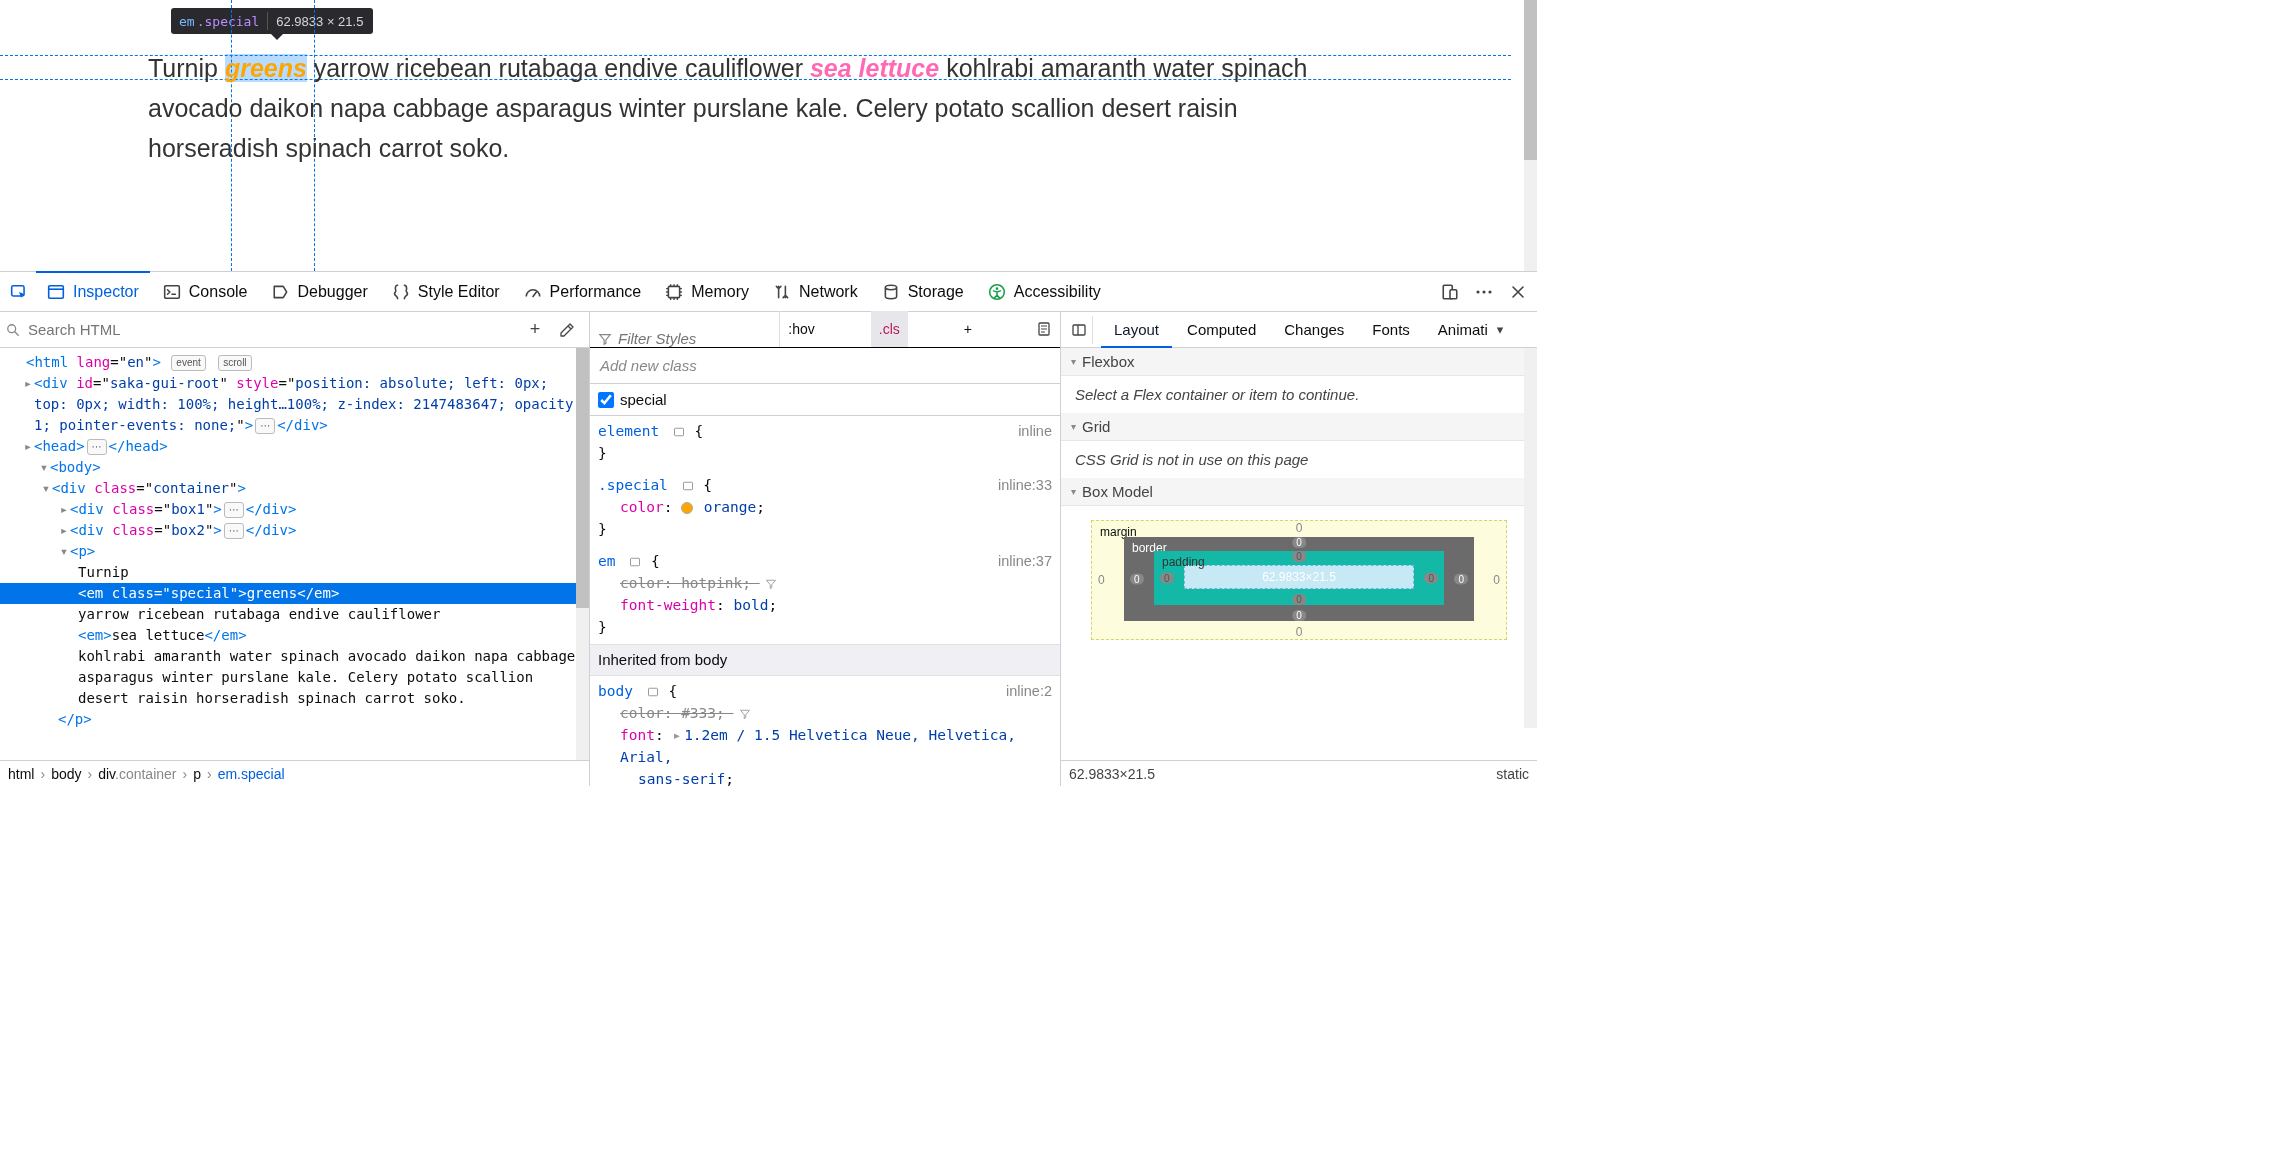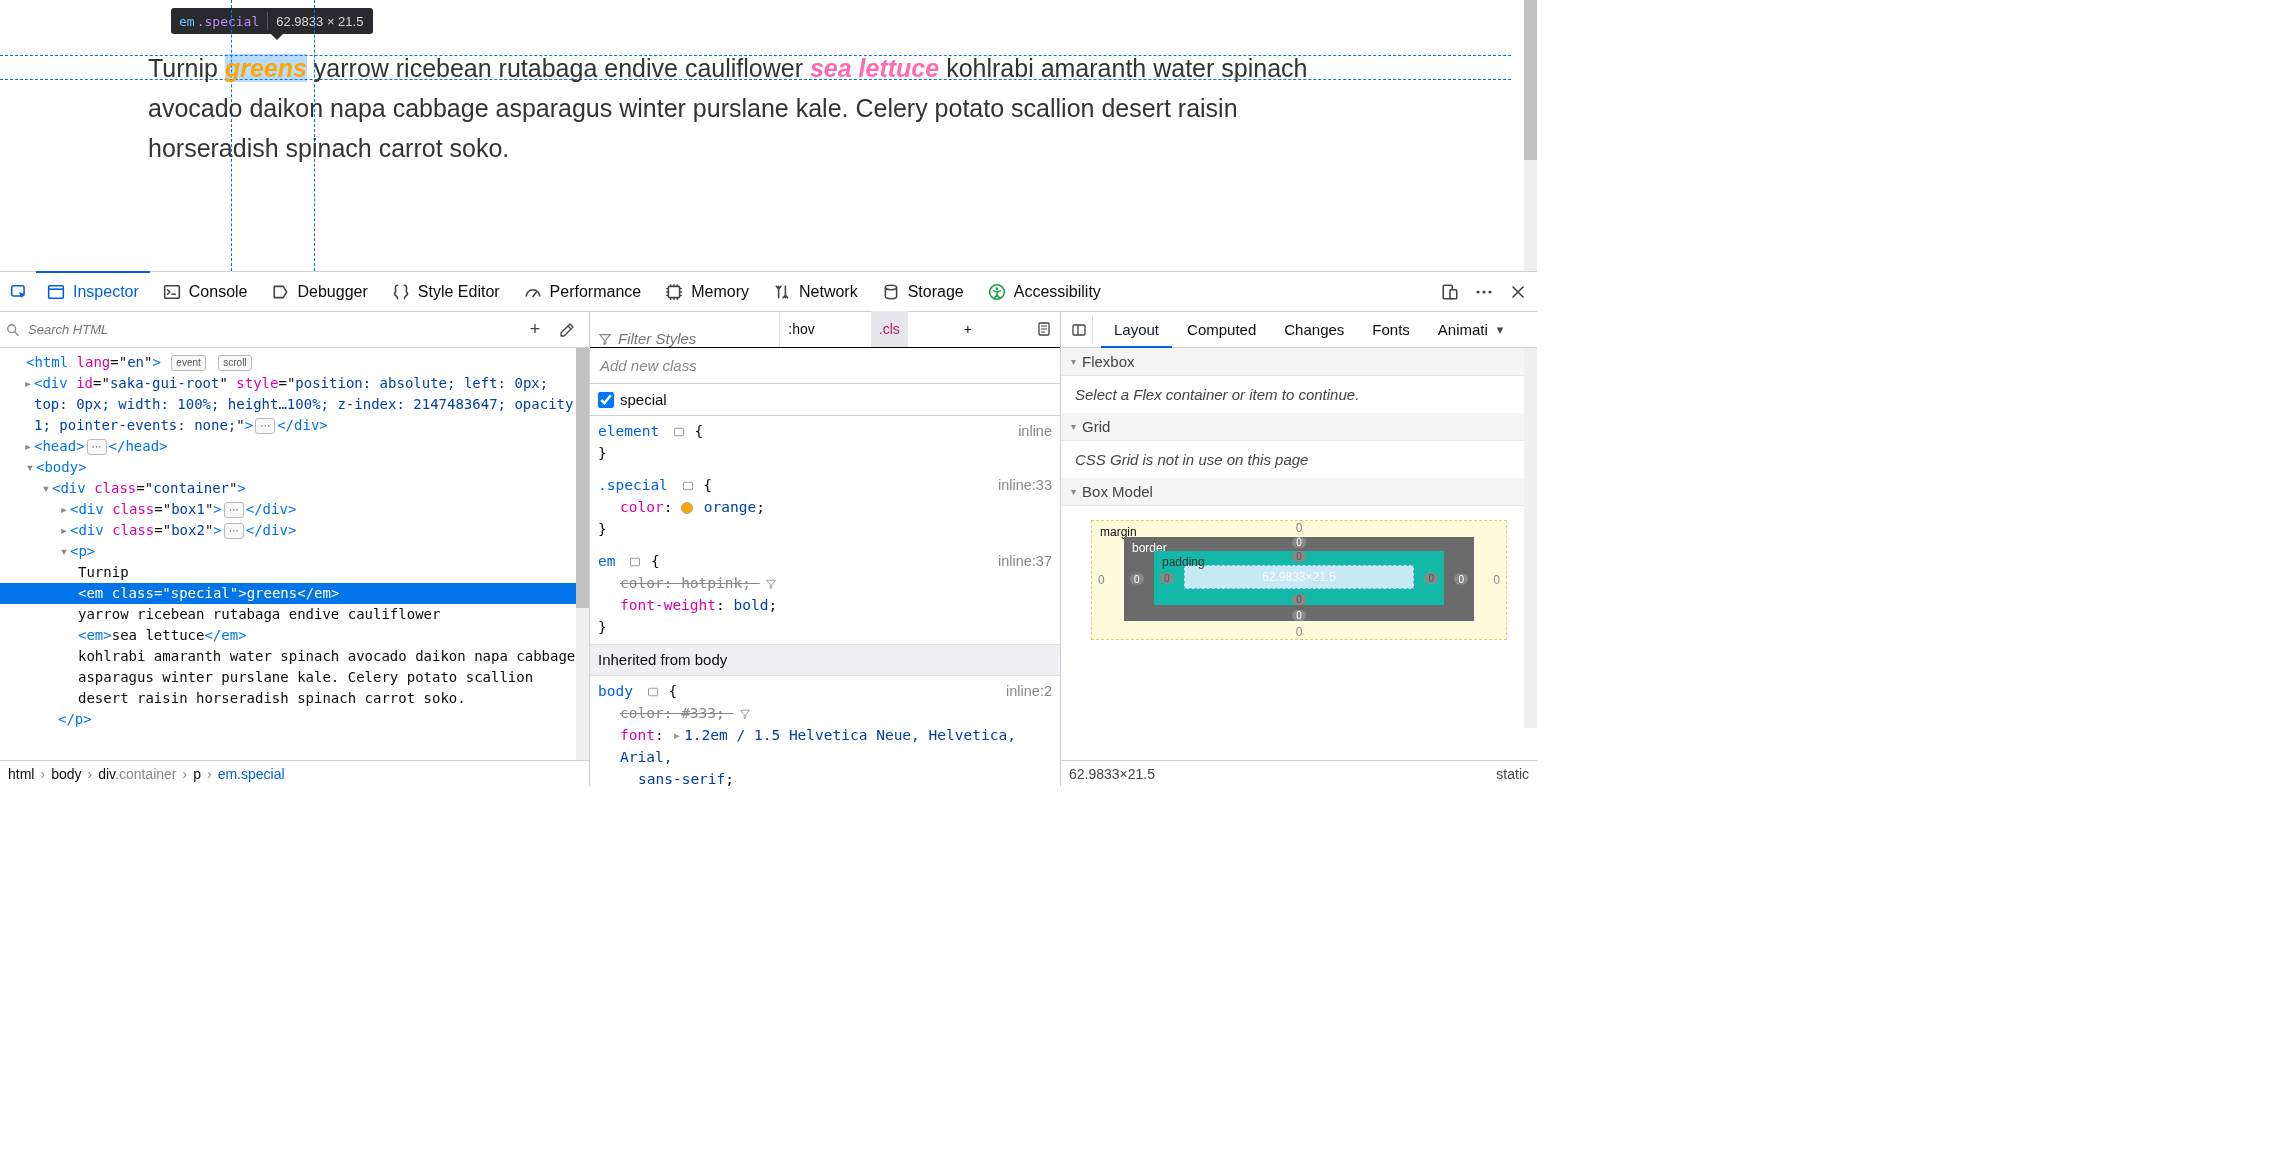--- a/index.html
+++ b/index.html
@@ -38,21 +38,21 @@
 .dt-tab.active { color: #0060df; border-top: 2px solid #0060df; margin-top: -1px; }
 .dt-tab .ico { width: 18px; height: 18px; display: flex; align-items: center; justify-content: center; }
 .dt-btn { width: 30px; height: 30px; display: flex; align-items: center; justify-content: center; cursor: pointer; border-radius: 2px; }
 .dt-btn.active { color: #0060df; }
 .dt-toolbar-right { margin-left: auto; display: flex; align-items: center; gap: 4px; }
 
 
 .dt-body { flex: 1; display: flex; min-height: 0; }
 .markup-pane { width: 590px; border-right: 1px solid #cfcfd8; display: flex; flex-direction: column; }
 .markup-search { height: 36px; display: flex; align-items: center; border-bottom: 1px solid #cfcfd8; padding: 0 6px; gap: 6px; }
-.markup-search input { flex: 1; border: none; outline: none; font-size: 13px; color: #ef4444; font-style: italic; }
+.markup-search input { flex: 1; border: none; outline: none; font-size: 15px; color: #ef4444; }
 .markup-search .si { width: 16px; color: #888; }
 .markup-tools { display: flex; gap: 4px; margin: 0 2px; }
 .markup-tools .t { width: 28px; height: 28px; display: flex; align-items: center; justify-content: center; cursor: pointer; color: #444; font-size: 18px; }
 
 .markup-tree { flex: 1; overflow: auto; font-family: 'Consolas', monospace; font-size: 14px; line-height: 21px; padding: 4px 0 0 0; position: relative; }
 .markup-tree .line { padding-left: 14px; white-space: nowrap; }
 .markup-tree .tw { display: inline-block; width: 12px; text-align: center; color: #888; cursor: pointer; }
 .mt-doctype { color: #888; font-style: italic; }
 .mt-tag { color: #0074e8; }
 .mt-attr { color: #dd00a9; }
@@ -280,21 +280,21 @@
                 </svg>
               </div>
         </div>
       </div>
       <div class="markup-tree">
         <div class="line"><span class="tw"></span><span class="mt-txt"><span class="mt-tag">&lt;html</span><span class="mt-attr"> lang</span>="<span class="mt-val">en</span>"<span class="mt-tag">&gt;</span></span> <span class="mt-badge">event</span> <span class="mt-badge">scroll</span></div>
         <div class="line" style="padding-left:22px"><span class="tw">▸</span><span><span class="mt-tag">&lt;div</span><span class="mt-attr"> id</span>="<span class="mt-val">saka-gui-root</span>"<span class="mt-attr"> style</span>="<span class="mt-val">position: absolute; left: 0px;</span></span></div>
         <div class="line" style="padding-left:34px"><span><span class="mt-val">top: 0px; width: 100%; height…100%; z-index: 2147483647; opacity:</span></span></div>
         <div class="line" style="padding-left:34px"><span><span class="mt-val">1; pointer-events: none;</span>"<span class="mt-tag">&gt;</span><span class="mt-badge">⋯</span><span class="mt-tag">&lt;/div&gt;</span></span></div>
         <div class="line" style="padding-left:22px"><span class="tw">▸</span><span><span class="mt-tag">&lt;head&gt;</span><span class="mt-badge">⋯</span><span class="mt-tag">&lt;/head&gt;</span></span></div>
-        <div class="line" style="padding-left:24px"><span class="tw">▾</span><span><span class="mt-tag">&lt;body&gt;</span></span></div>
+        <div class="line" style="padding-left:38px"><span class="tw">▾</span><span><span class="mt-tag">&lt;body&gt;</span></span></div>
         <div class="line" style="padding-left:40px"><span class="tw">▾</span><span><span class="mt-tag">&lt;div</span><span class="mt-attr"> class</span>="<span class="mt-val">container</span>"<span class="mt-tag">&gt;</span></span></div>
         <div class="line" style="padding-left:58px"><span class="tw">▸</span><span><span class="mt-tag">&lt;div</span><span class="mt-attr"> class</span>="<span class="mt-val">box1</span>"<span class="mt-tag">&gt;</span><span class="mt-badge">⋯</span><span class="mt-tag">&lt;/div&gt;</span></span></div>
         <div class="line" style="padding-left:58px"><span class="tw">▸</span><span><span class="mt-tag">&lt;div</span><span class="mt-attr"> class</span>="<span class="mt-val">box2</span>"<span class="mt-tag">&gt;</span><span class="mt-badge">⋯</span><span class="mt-tag">&lt;/div&gt;</span></span></div>
         <div class="line" style="padding-left:58px"><span class="tw">▾</span><span><span class="mt-tag">&lt;p&gt;</span></span></div>
         <div class="line" style="padding-left:78px"><span class="mt-txt">Turnip</span></div>
         <div class="line selected" style="padding-left:78px"><span><span class="mt-tag">&lt;em</span><span class="mt-attr"> class</span>="<span class="mt-val">special</span>"<span class="mt-tag">&gt;</span><span class="mt-txt">greens</span><span class="mt-tag">&lt;/em&gt;</span></span></div>
         <div class="line" style="padding-left:78px"><span class="mt-txt">yarrow ricebean rutabaga endive cauliflower</span></div>
         <div class="line" style="padding-left:78px"><span><span class="mt-tag">&lt;em&gt;</span><span class="mt-txt">sea lettuce</span><span class="mt-tag">&lt;/em&gt;</span></span></div>
         <div class="line" style="padding-left:78px"><span class="mt-txt">kohlrabi amaranth water spinach avocado daikon napa cabbage</span></div>
         <div class="line" style="padding-left:78px"><span class="mt-txt">asparagus winter purslane kale. Celery potato scallion</span></div>

